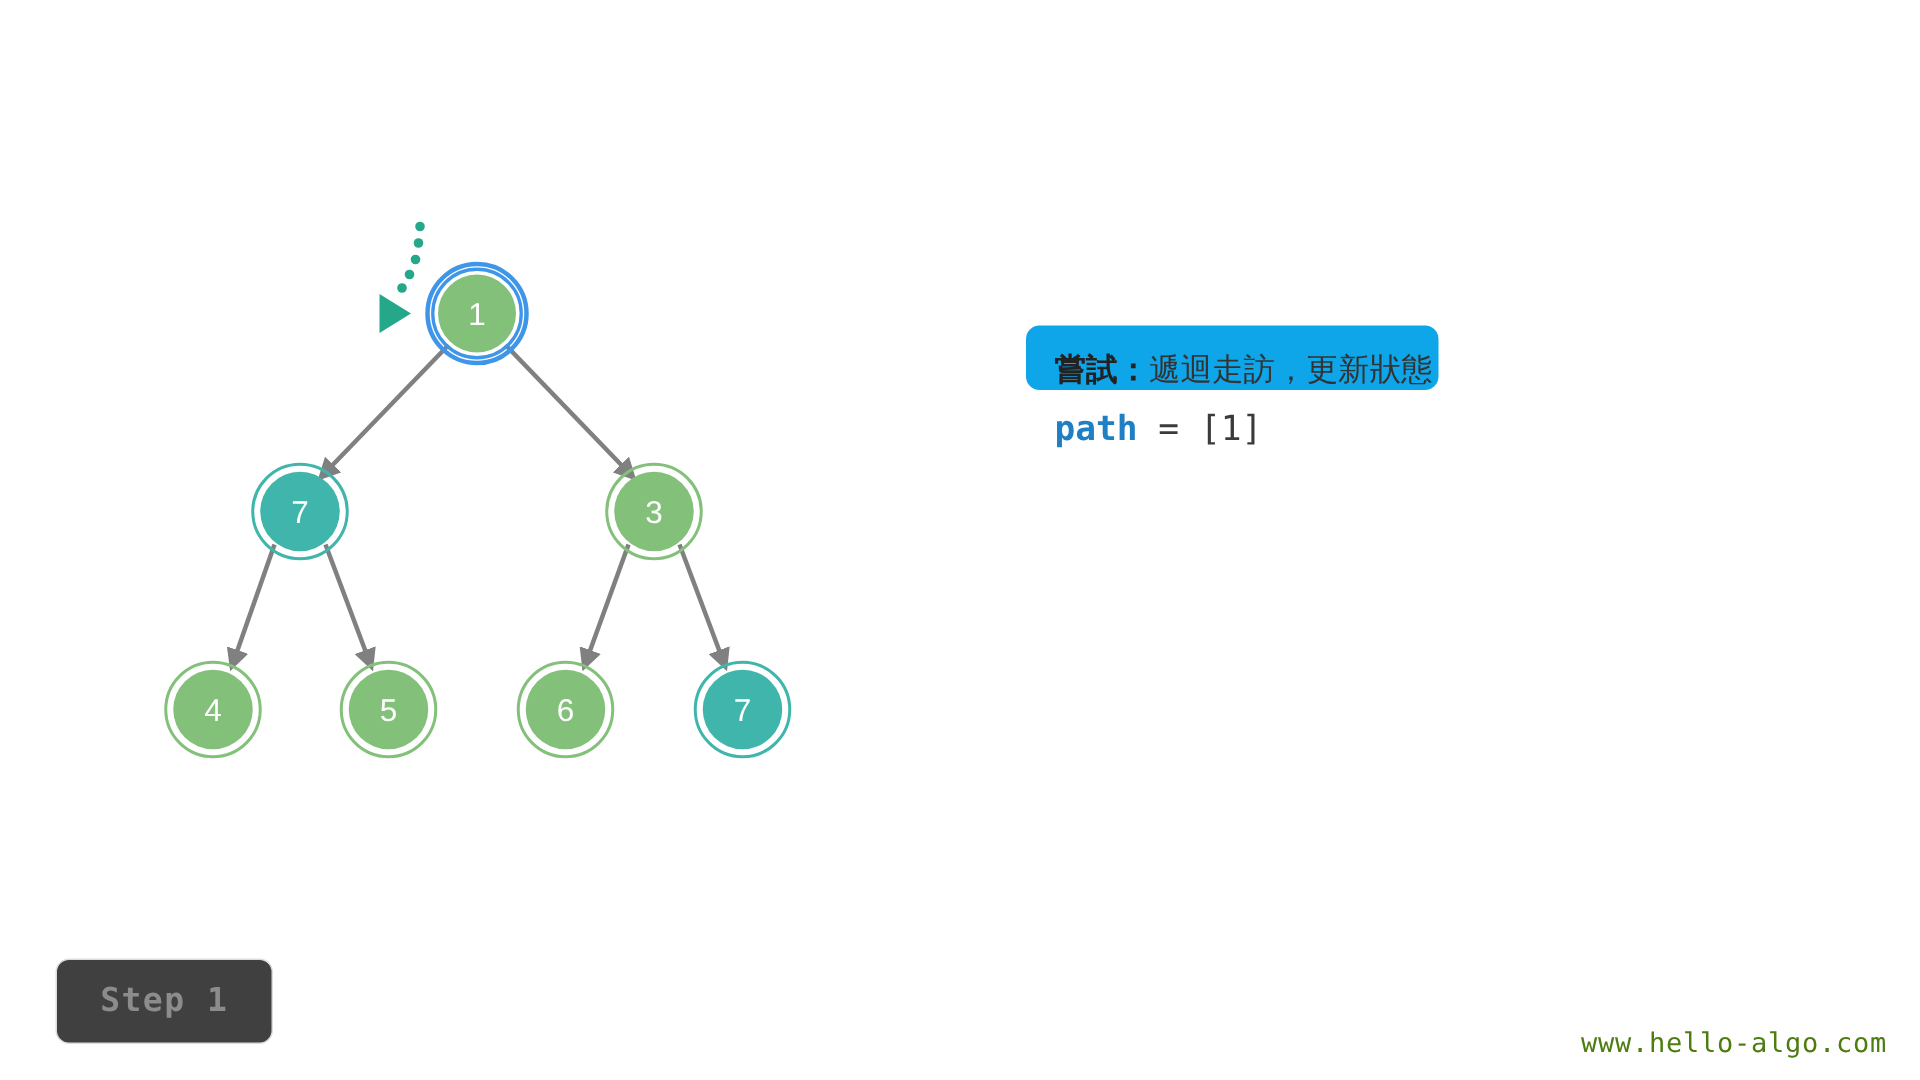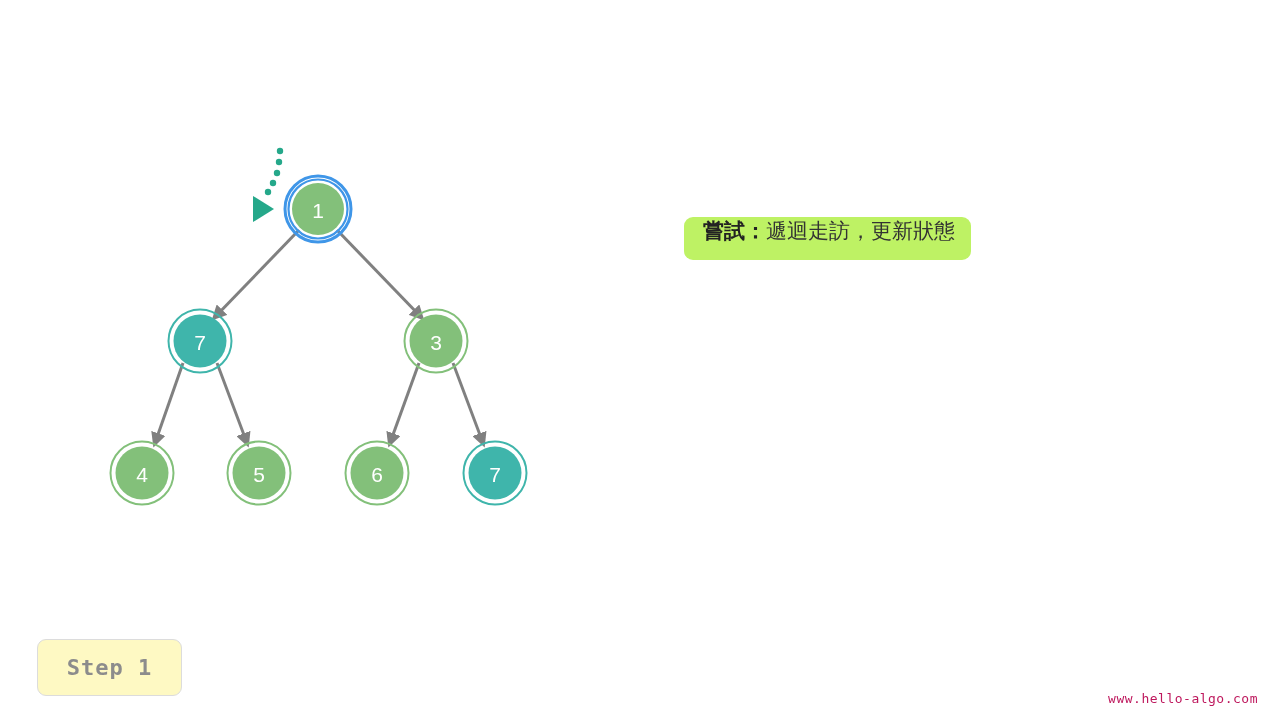--- a/index.html
+++ b/index.html
@@ -44,27 +44,27 @@
     top: 214px;
     width: 560px;
   }
   .info-row {
     height: 48px;
     display: flex;
     align-items: center;
     box-sizing: border-box;
   }
   .row-highlight {
-    background: #bef264;
+    background: #0ea5e9;
     border-radius: 9px;
     padding-left: 19px;
-    padding-right: 16px;
+    padding-right: 4px;
     display: inline-flex;
     height: 43px;
-    align-items: flex-start;
+    align-items: flex-end;
   }
   .row-plain {
     padding-left: 19px;
   }
   .cn-text {
     font-family: "Liberation Sans", sans-serif;
     font-size: 21px;
     color: #333333;
     white-space: pre;
   }
@@ -102,41 +102,41 @@
 
   
   #step-badge {
     position: absolute;
     left: 37px;
     top: 639px;
     width: 143px;
     height: 55px;
     border: 1.5px solid #dcdcdc;
     border-radius: 9px;
-    background: #fef9c3;
+    background: #404040;
     display: flex;
     align-items: center;
     justify-content: center;
   }
   #step-badge .step-text {
     font-family: "DejaVu Sans Mono", "Liberation Mono", monospace;
     font-size: 22px;
     font-weight: 700;
     color: #8c8c8c;
     letter-spacing: 1px;
   }
 
   
   #watermark {
     position: absolute;
     right: 22px;
     bottom: 14px;
     font-family: "DejaVu Sans Mono", "Liberation Mono", monospace;
-    font-size: 13px;
-    color: #be185d;
+    font-size: 18px;
+    color: #4d7c0f;
     letter-spacing: 0.5px;
   }
 </style>
 </head>
 <body>
 
 <div id="tree-figure">
   <svg id="tree-svg" width="660" height="620" viewBox="0 0 660 620">
     <defs>
       <marker id="arrowhead" markerWidth="5" markerHeight="5" refX="3.4" refY="2.5" orient="auto">
@@ -212,20 +212,24 @@
 
 <div id="info-panel">
 
   <div class="info-row">
     <div class="row-highlight">
       <span class="cn-text"><b>嘗試：</b><span>遞迴走訪，更新狀態</span></span>
     </div>
   </div>
 
 
+  <div class="code-row">
+    <span class="mono var-path">path</span>
+      <span class="mono code-rest"> = [1]</span>
+  </div>
 
   <div class="spacer-row"></div>
 
 
 </div>
 
 <div id="step-badge">
   <span class="step-text">Step 1</span>
 </div>
 

